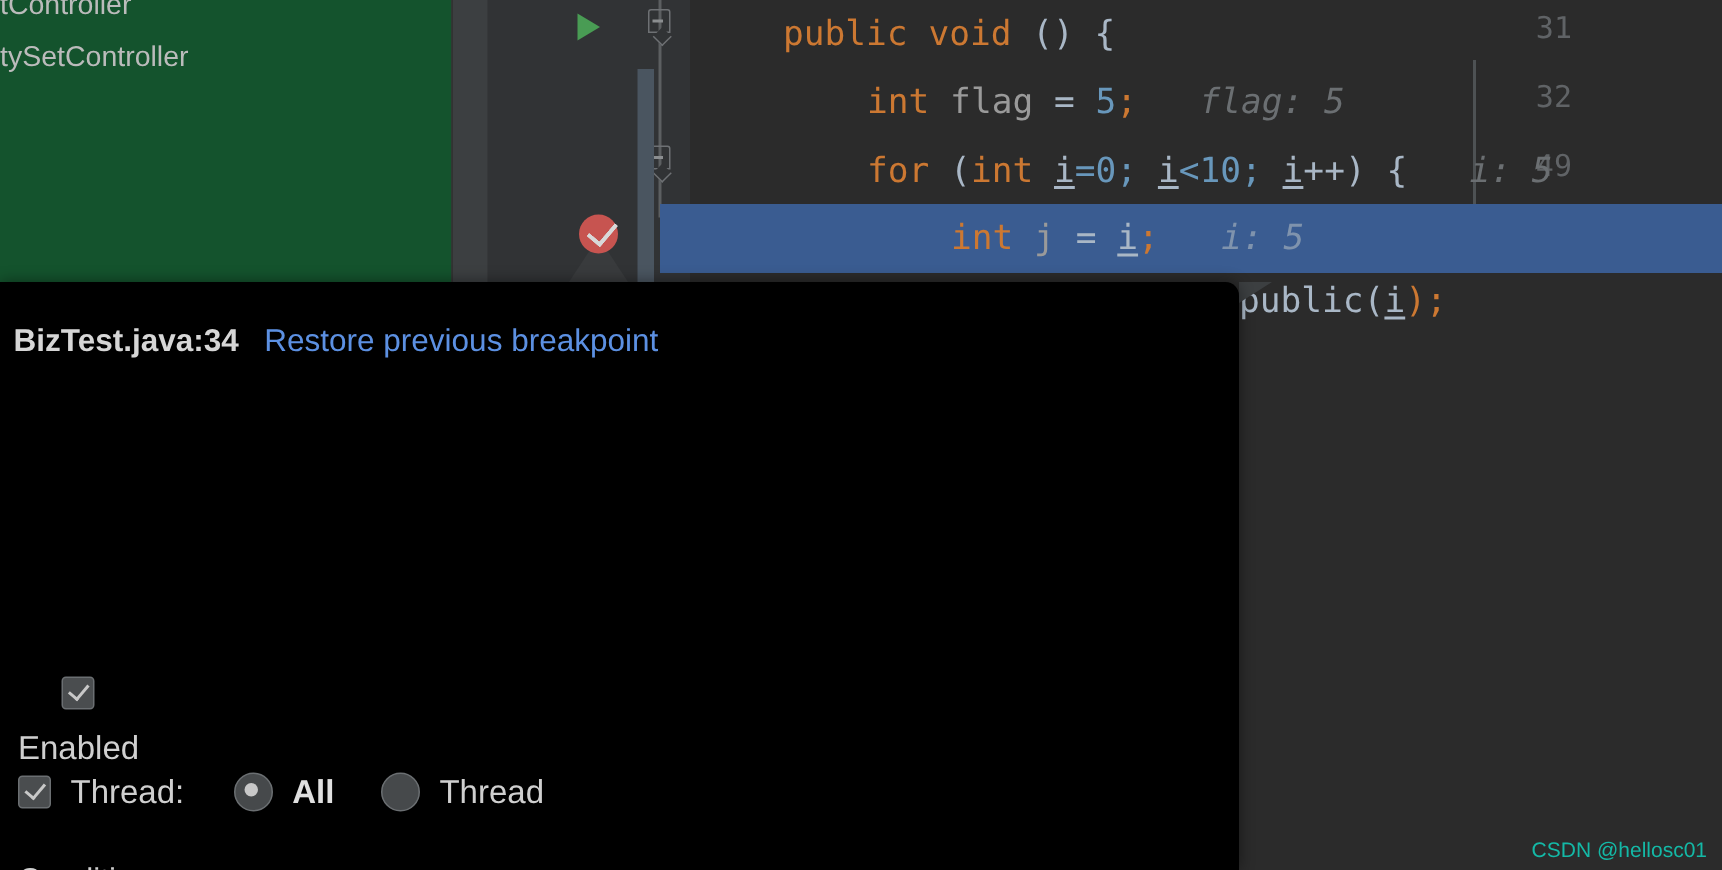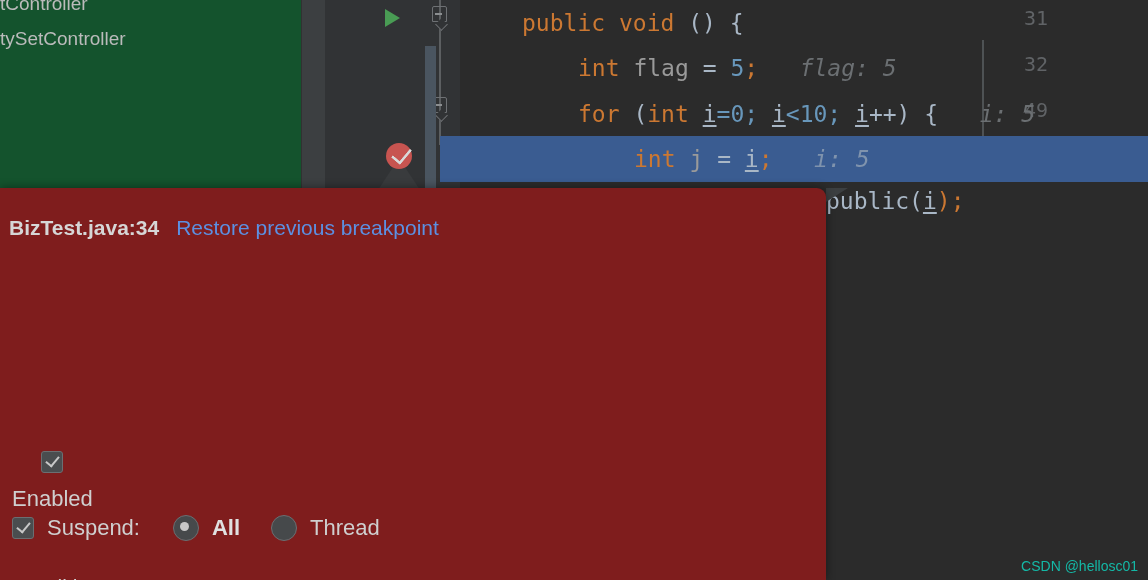--- a/index.html
+++ b/index.html
@@ -149,21 +149,21 @@
   }
   .code-lower-line {
     position: absolute; left: 0; top: 6px;
     font-family: "DejaVu Sans Mono", monospace;
     font-size: 23px; white-space: pre; color: #a9b7c6;
   }
 
   
   .popup {
     position: absolute; left: 0; top: 188px; width: 826px; height: 392px;
-    background: #7f1d1d;
+    background: #000000;
     border-top-right-radius: 9px;
     box-shadow: 0 0 10px rgba(0,0,0,0.45);
   }
   .popup-notch {
     position: absolute; left: 826px; top: 188px;
     width: 0; height: 0;
     border-top: 14px solid #3c3f41;
     border-right: 22px solid transparent;
   }
 
@@ -287,21 +287,21 @@
       <span class="bp-link">Restore previous breakpoint</span>
     </div>
 
     <div class="row row-enabled">
       <span class="chk on"></span>
       <span class="lbl">Enabled</span>
     </div>
 
     <div class="row row-suspend">
       <span class="chk on"></span>
-      <span class="lbl">Suspend:</span>
+      <span class="lbl">Thread:</span>
       <span class="radio-group">
         <span class="radio on"></span>
         <span class="radio-lbl sel">All</span>
         <span class="radio"></span>
         <span class="radio-lbl">Thread</span>
       </span>
     </div>
 
     <div class="cond-label">Condition:</div>
 

